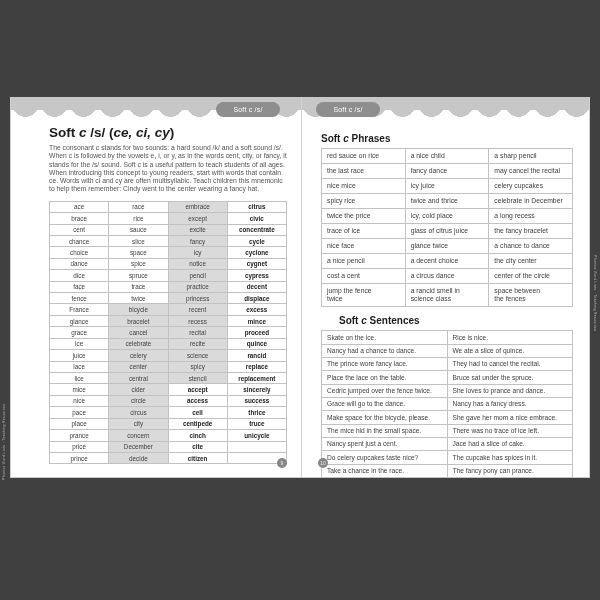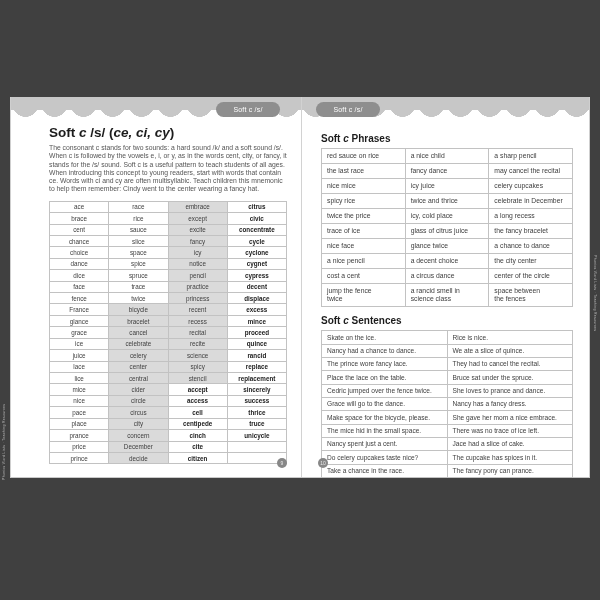--- a/index.html
+++ b/index.html
@@ -25,21 +25,21 @@
 
   .page-content { position:absolute; top:0; }
   .left-content  { left:38px;  top:28px; width:238px; }
   .right-content { left:310px; top:36px; width:252px; }
 
   h1.title { font-size:13.5px; color:#1c1c1c; font-weight:bold; margin-bottom:4px; }
   .i { font-style:italic; }
   .b { font-weight:bold; }
   p.intro { font-size:6.8px; line-height:1.22; color:#555; margin-bottom:7px; }
   h2.sec { font-size:10px; color:#1c1c1c; font-weight:bold; margin-bottom:4px; }
-  h2.sec.gap { margin-top:8px; }
+  h2.sec.gap { margin-top:8px;margin-left:18px; }
 
   table { border-collapse:collapse; width:100%; table-layout:fixed; }
   td { border:1px solid #c2c2c2; color:#404040; overflow:hidden; }
 
   .words td { font-size:6.3px; text-align:center; padding:1.6px 2px; line-height:1.15; }
   .words td.bold  { font-weight:bold; color:#1a1a1a; }
   .words td.shade { background:#dadada; }
 
   .phrases td { font-size:6.8px; padding:3px 5px; line-height:1.18; white-space:pre-line; vertical-align:top; }
   .sentences td { font-size:6.6px; padding:2.4px 5px; line-height:1.15; }

